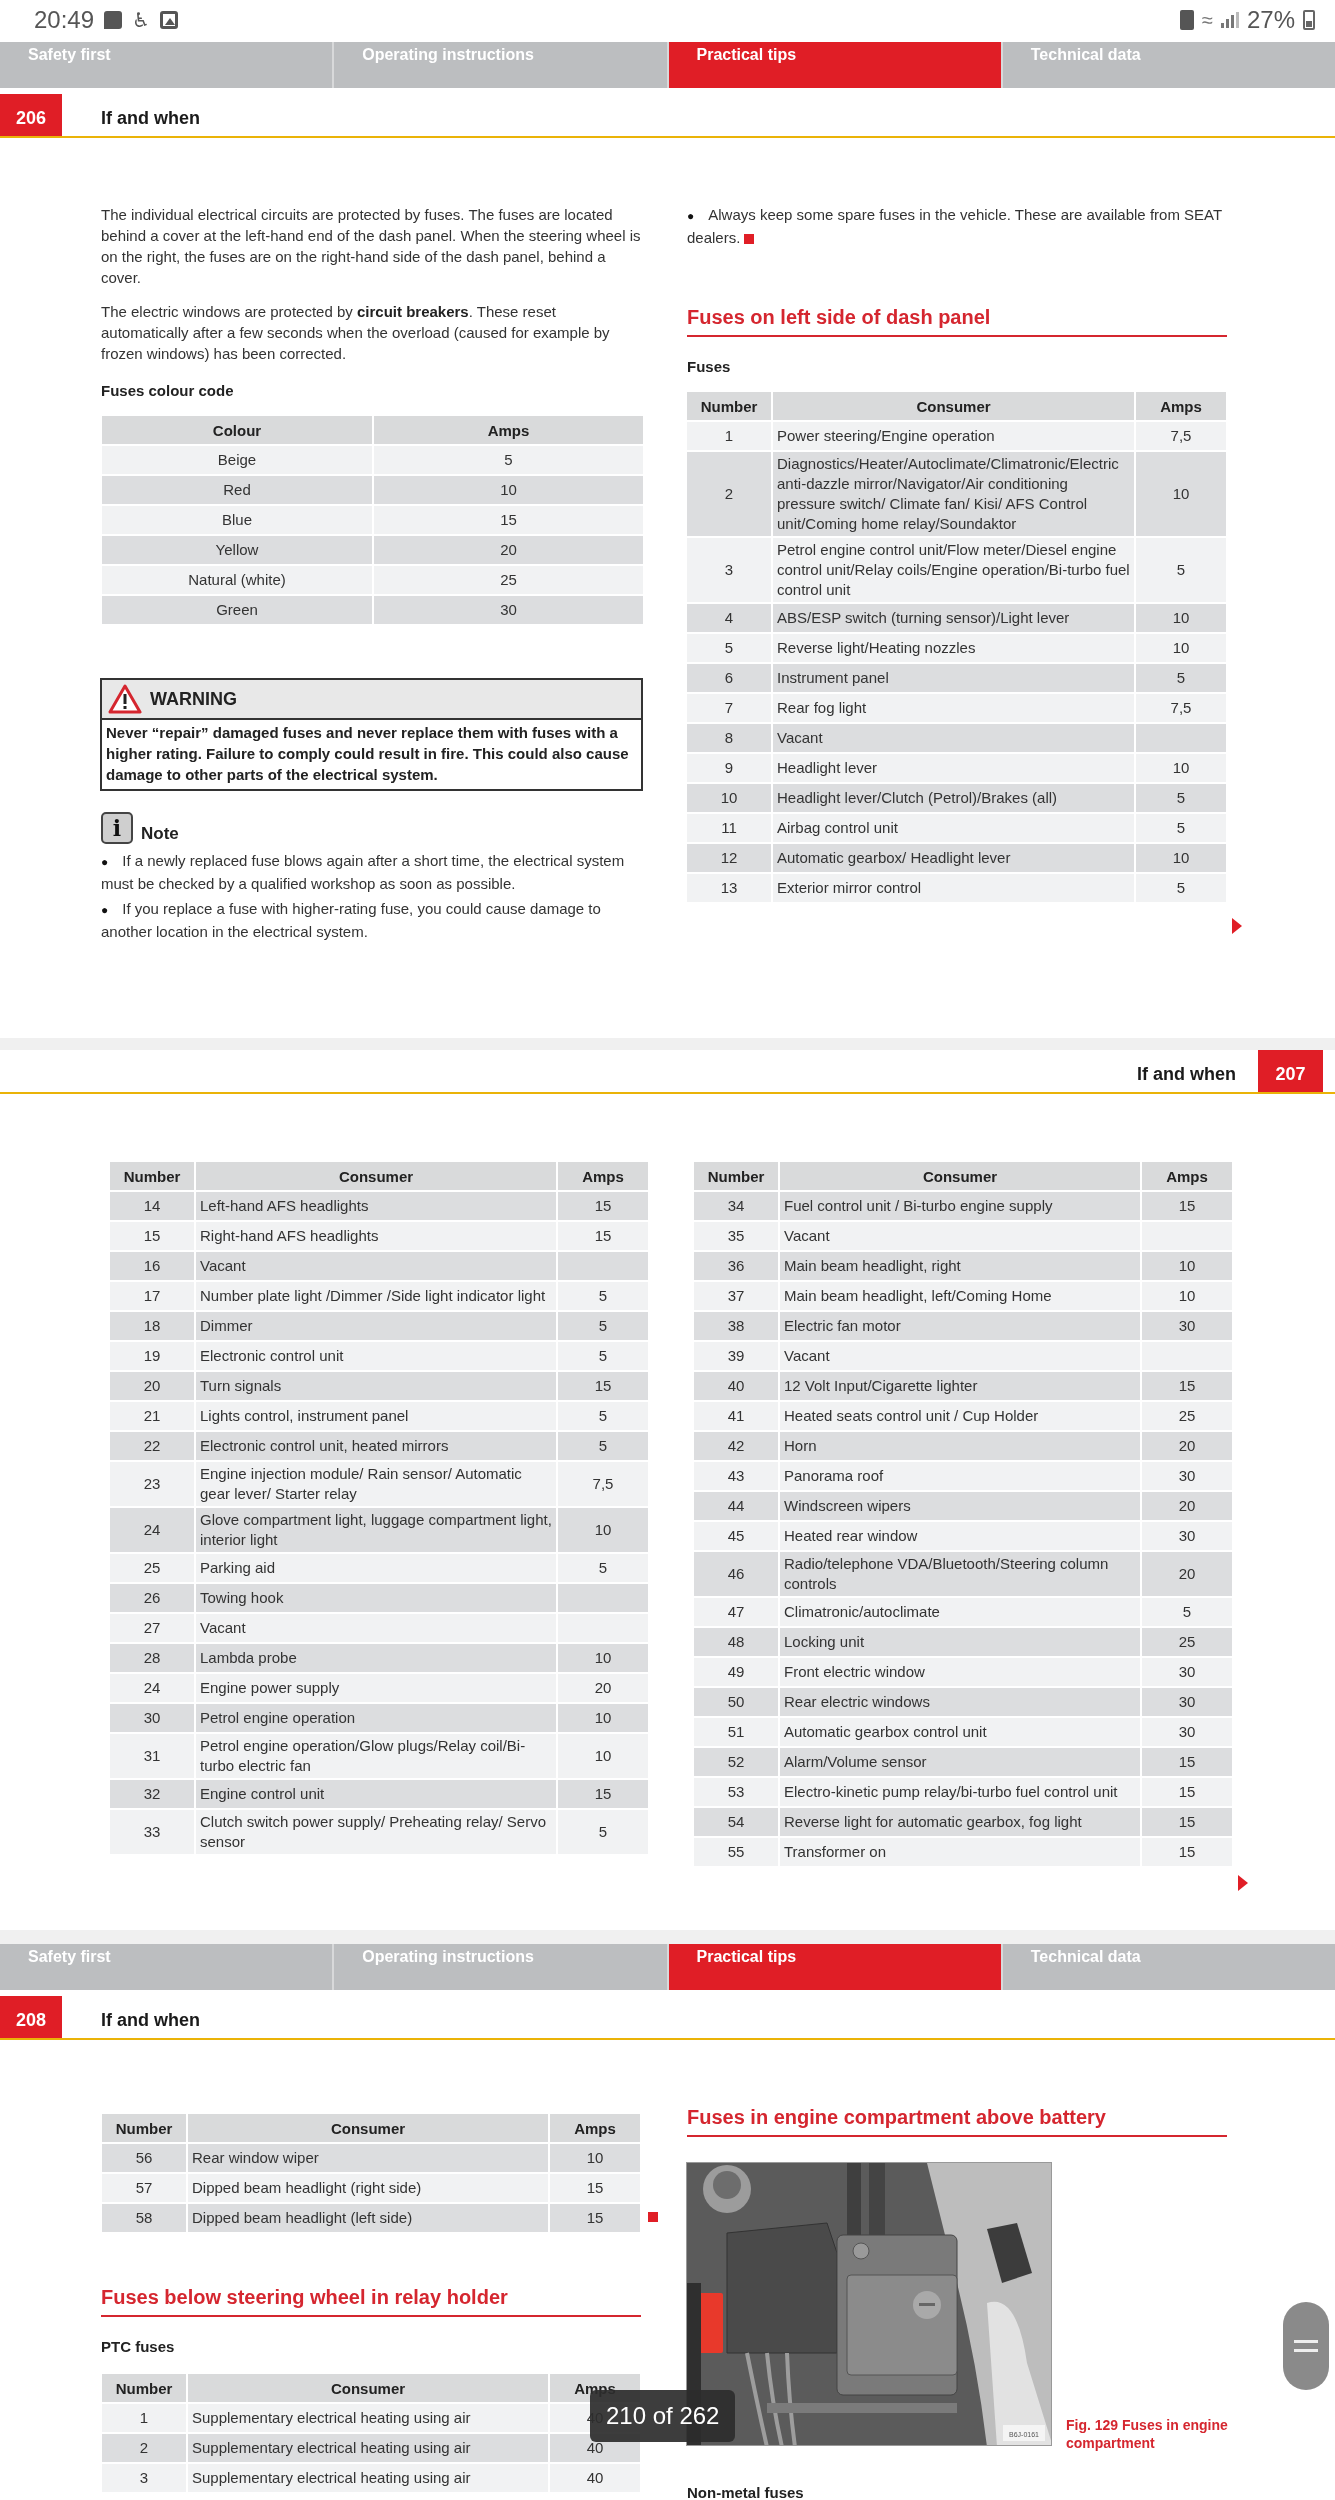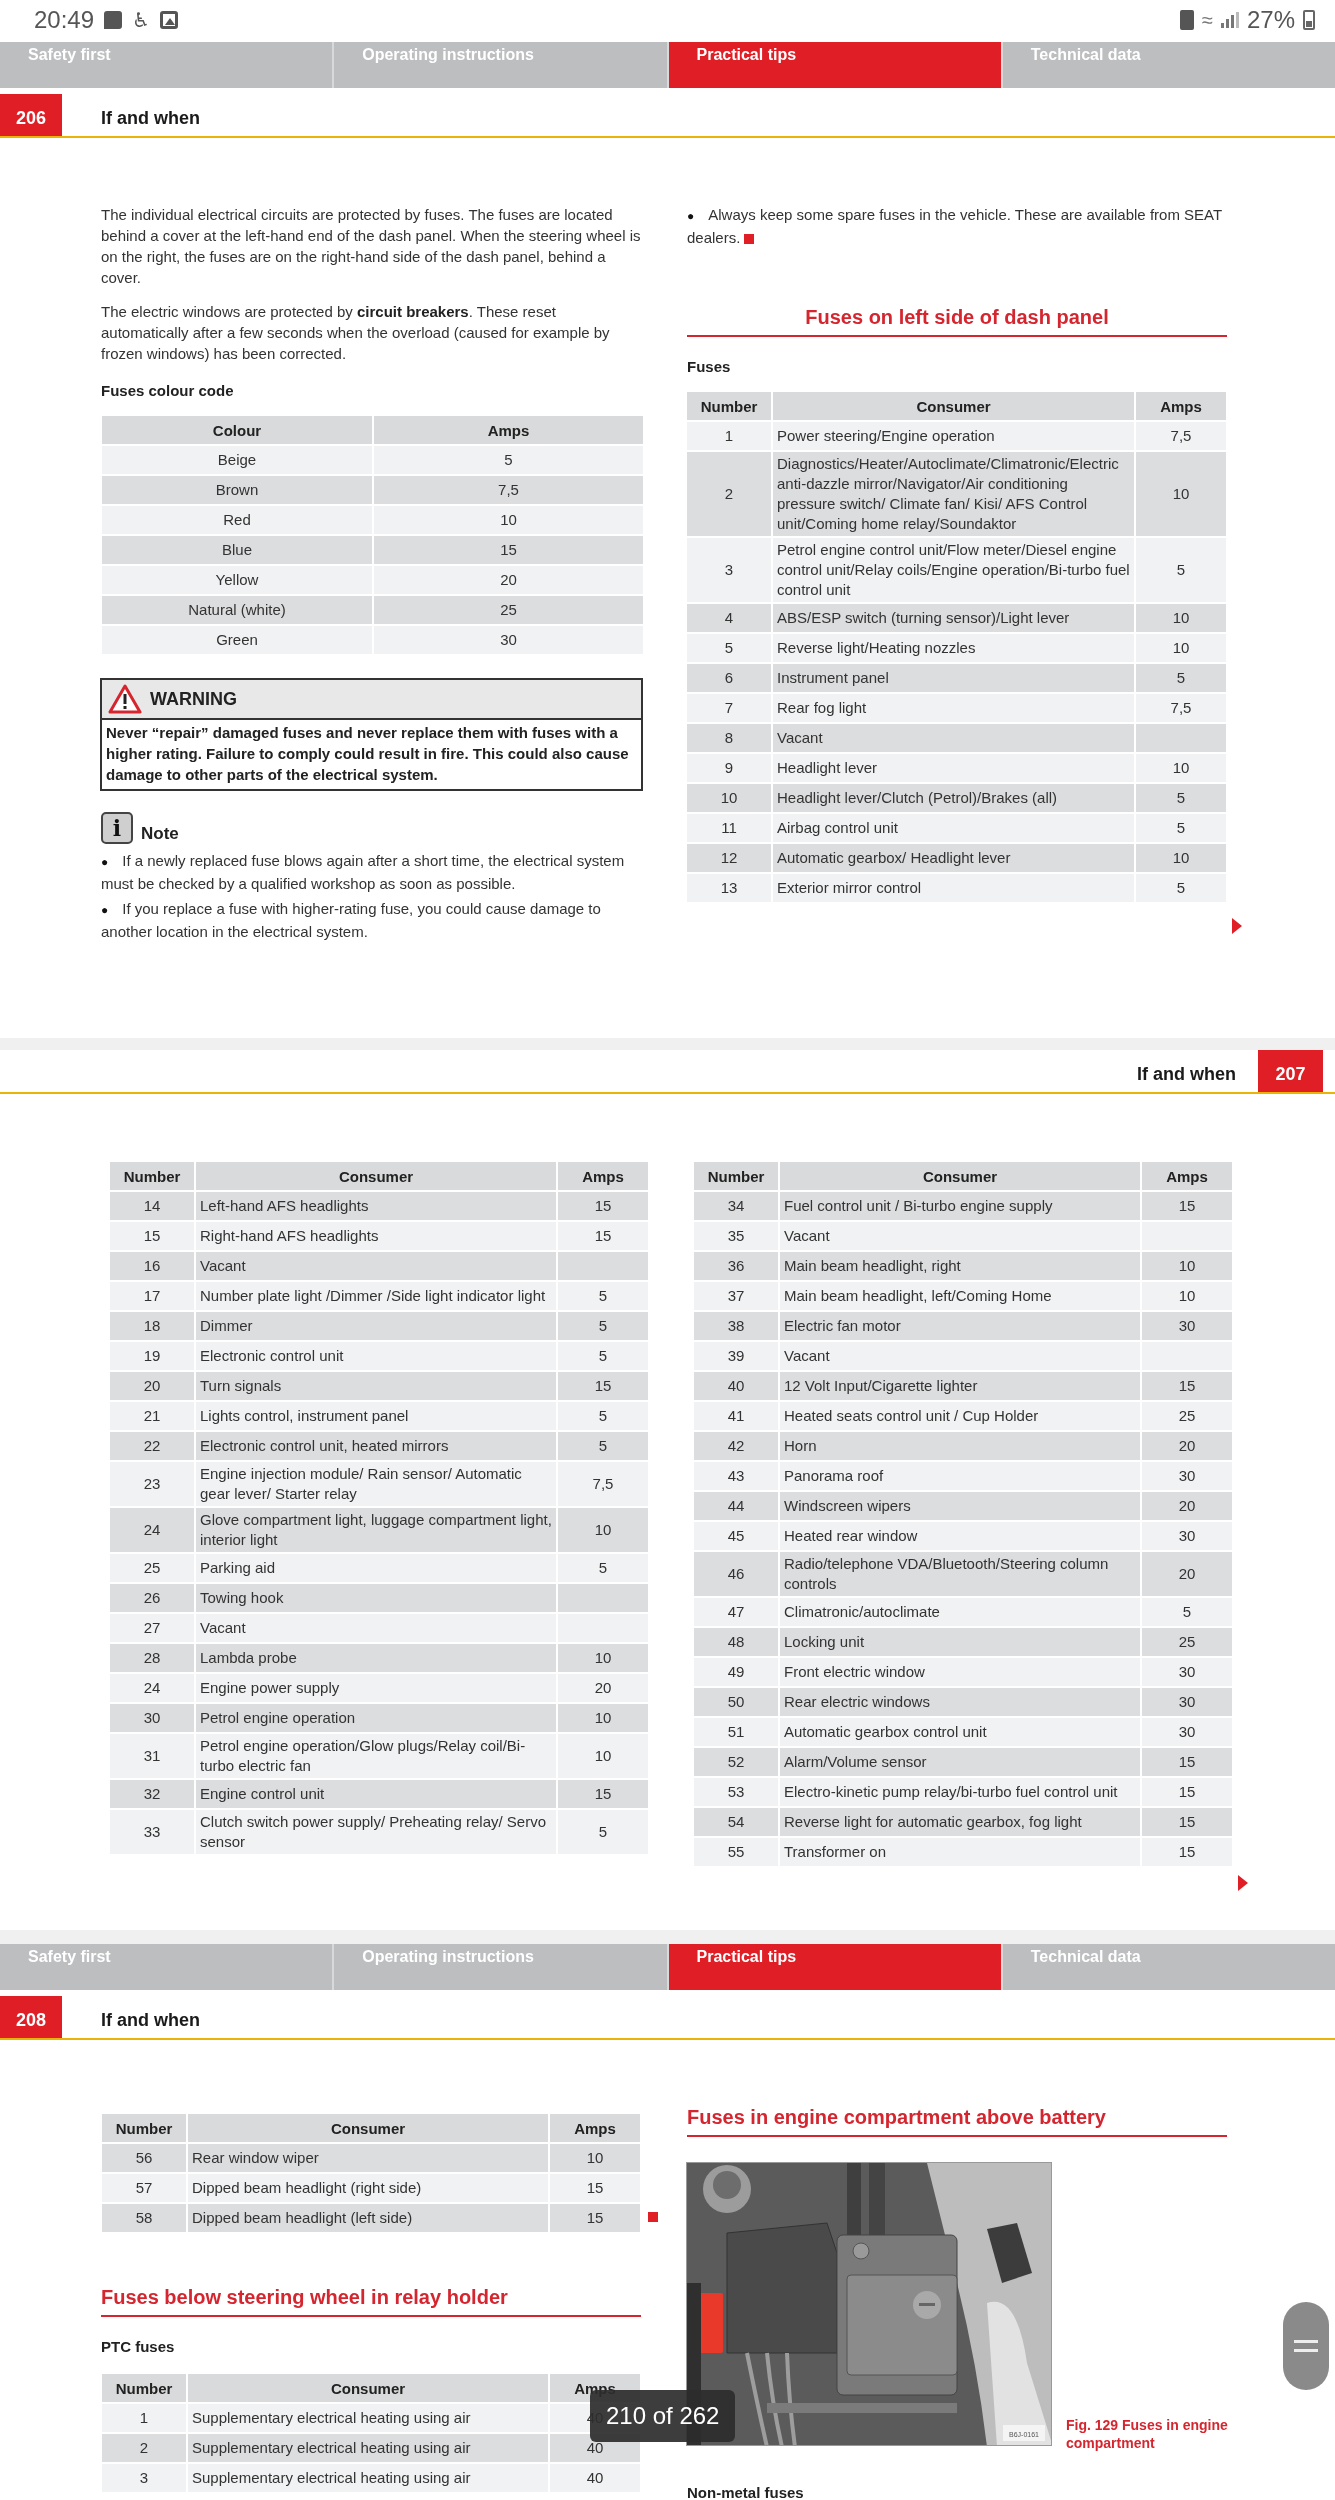--- a/index.html
+++ b/index.html
@@ -118,24 +118,20 @@
     <th style="width:270px;">Colour</th>
     <th>Amps</th>
   </tr>
     </thead>
   <tbody>
       <tr>
         <td class="c">Beige</td>
         <td class="c">5</td>
       </tr>
       <tr>
-        <td class="c">Brown</td>
-        <td class="c">7,5</td>
-      </tr>
-      <tr>
         <td class="c">Red</td>
         <td class="c">10</td>
       </tr>
       <tr>
         <td class="c">Blue</td>
         <td class="c">15</td>
       </tr>
       <tr>
         <td class="c">Yellow</td>
         <td class="c">20</td>
@@ -164,21 +160,21 @@
 </div>
 
 <div class="note-head" style="left:101px;top:812px;">
   <div class="note-ico">i</div>
   <span>Note</span>
 </div>
 <div class="bullet" style="left:101px;top:850px;width:545px;">If a newly replaced fuse blows again after a short time, the electrical system must be checked by a qualified workshop as soon as possible.</div>
 <div class="bullet" style="left:101px;top:898px;width:545px;">If you replace a fuse with higher-rating fuse, you could cause damage to another location in the electrical system.</div>
 <div class="bullet" style="left:687px;top:204px;width:545px;"><span>Always keep some spare fuses in the vehicle. These are available from SEAT dealers.</span><span class="endmark"></span></div>
 
-<div class="sechead" style="left:687px;top:306px;width:540px;text-align:center;">Fuses on left side of dash panel</div>
+<div class="sechead" style="left:687px;top:306px;width:540px;">Fuses on left side of dash panel</div>
 <div class="subhead" style="left:687px;top:358px;">Fuses</div>
 
 <table class="ft startlight" style="left:685px;top:390px;width:543px;">
   <thead>
       <tr>
     <th style="width:84px;">Number</th>
     <th>Consumer</th>
     <th style="width:90px;">Amps</th>
   </tr>
     </thead>

